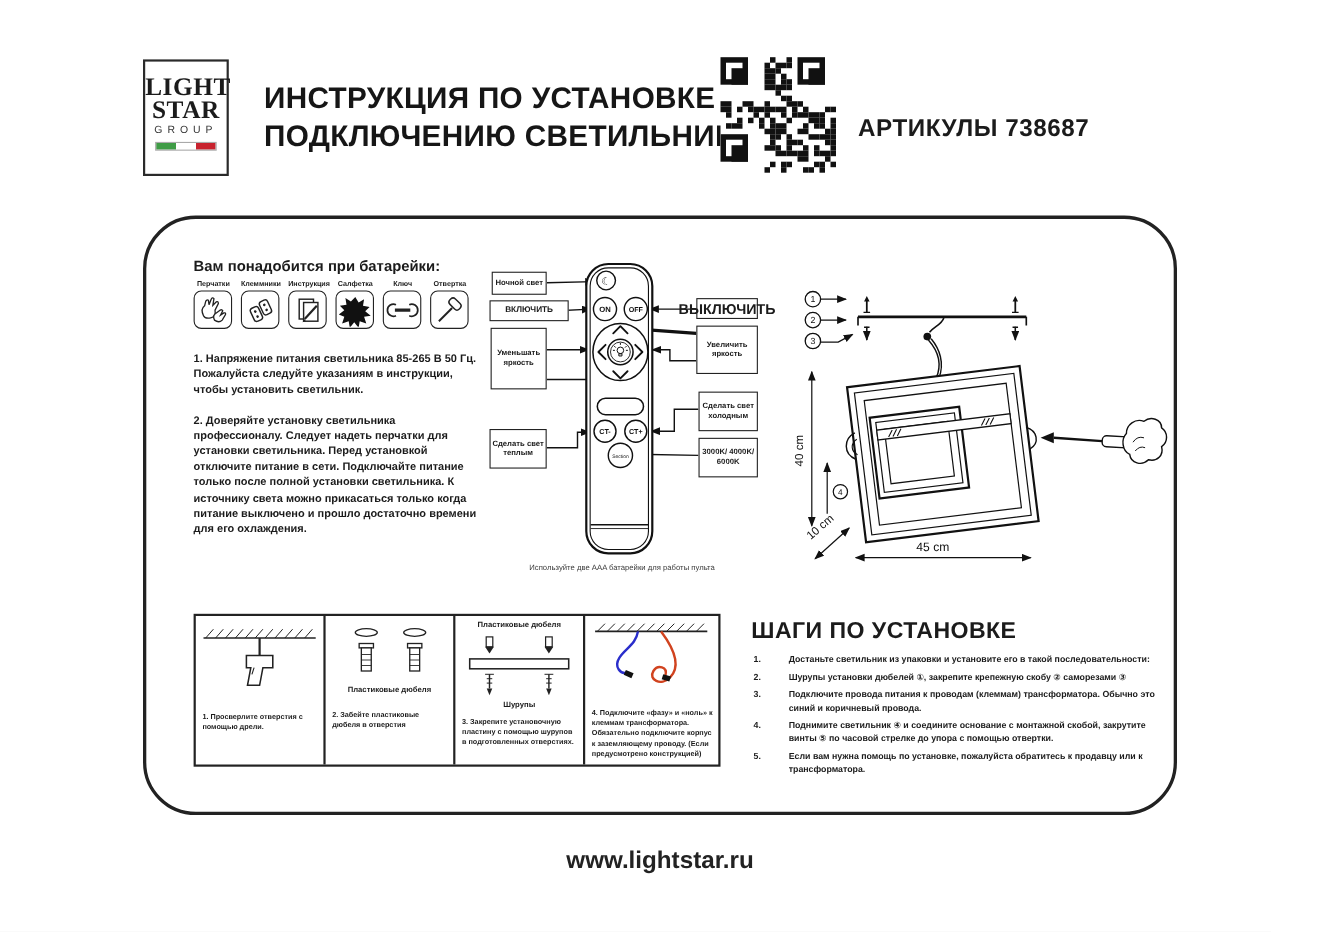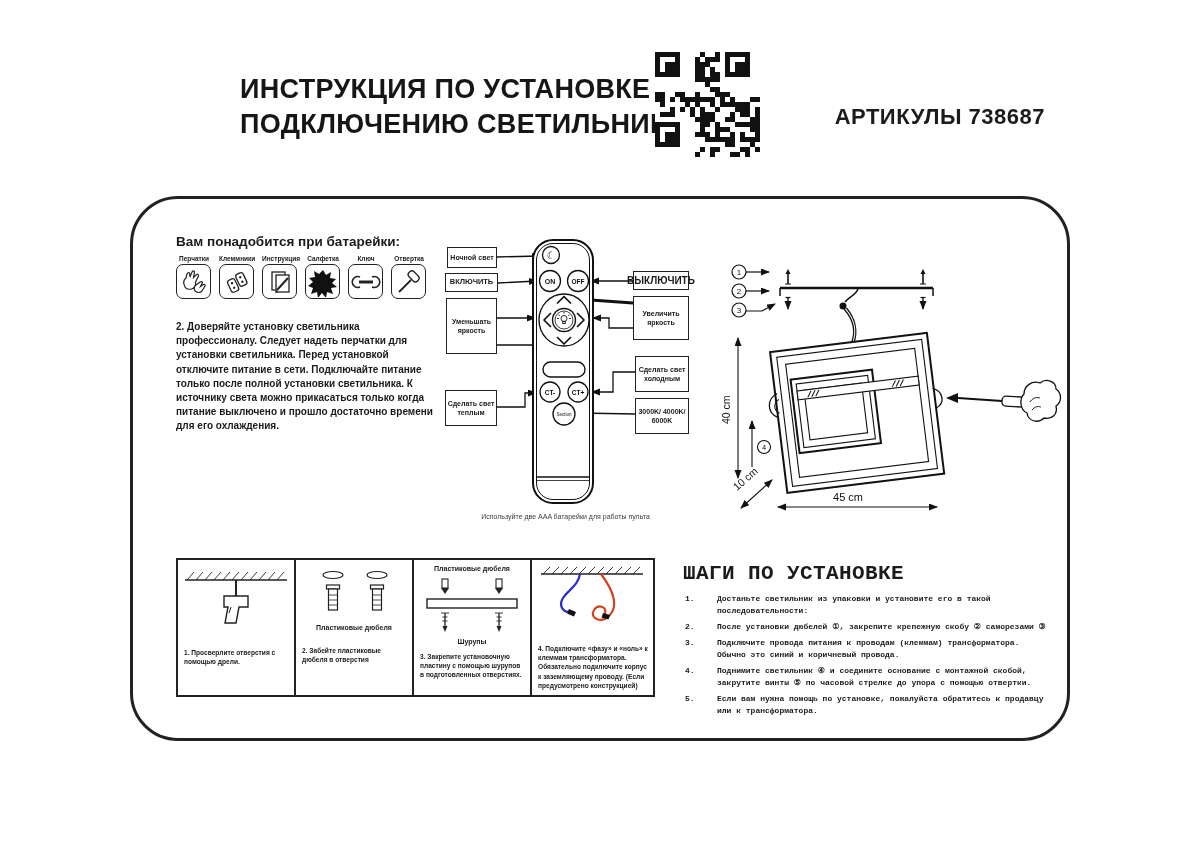--- a/index.html
+++ b/index.html
@@ -14,21 +14,21 @@
   .logo-group { font-size:9.5px; letter-spacing:4.5px; margin-top:3px; color:#333; }
   .logo-flag { width:56px; height:8px; margin:5px auto 0; border:1px solid #aaa;
                background:linear-gradient(90deg,#3f9c46 0 33%,#ffffff 33% 67%,#c8222e 67%); }
   .doc-title { position:absolute; left:240px; top:72px; font-size:27px; font-weight:700; line-height:1.3; letter-spacing:0.3px; color:#161616; }
   .qr { position:absolute; left:655px; top:52px; width:105px; height:105px; background:#fff; }
   .qr i { position:absolute; width:5px; height:5px; background:#111; }
   .qf { position:absolute; width:25px; height:25px; border:5px solid #111; background:#fff; }
   .qf::after { content:""; position:absolute; left:5px; top:5px; width:15px; height:15px; background:#111; }
   .qf.tr { left:70px; top:0; } .qf.bl { left:0; top:70px; } .qf.tl { left:0; top:0; }
   .series-label  { position:absolute; left:790px; top:78px;  width:245px; text-align:center; font-weight:700; font-size:17px; }
-  .article-label { position:absolute; left:780px; top:104px; width:265px; text-align:right; font-weight:700; font-size:22px; letter-spacing:0.5px; }
+  .article-label { position:absolute; left:780px; top:104px; width:265px; text-align:left; font-weight:700; font-size:22px; letter-spacing:0.5px; }
 
   
   .main-box { position:absolute; left:130px; top:196px; width:940px; height:545px;
               border:3px solid #222; border-radius:48px; }
 
   
   .tools-heading { position:absolute; left:176px; top:234px; font-size:13.5px; font-weight:700; }
   .tools-row { position:absolute; left:176px; top:255px; display:flex; gap:7px; }
   .tool { width:36px; text-align:center; }
   .tool-label { font-size:6.5px; font-weight:700; margin-bottom:2px; white-space:nowrap; }
@@ -37,56 +37,62 @@
 
   
   .warnings { position:absolute; left:176px; top:320px; width:260px; font-size:10px; font-weight:700; line-height:1.42; }
   .warnings p { margin-bottom:13px; }
 
   
   .rlabel { position:absolute; border:1.6px solid #222; background:#fff; z-index:3;
             display:flex; align-items:center; justify-content:center; text-align:center;
             font-size:7px; font-weight:700; line-height:1.35; padding:1px; }
   .lb-night { left:447px; top:247px; width:50px; height:21px; }
-  .lb-on    { left:445px; top:273px; width:53px; height:19px; font-size:7.5px; }
+  .lb-on    { left:445px; top:273px; width:72px; height:19px; font-size:7.5px; }
   .lb-dim   { left:446px; top:298px; width:51px; height:56px; }
   .lb-warm  { left:445px; top:390px; width:52px; height:36px; }
-  .lb-off   { left:633px; top:271px; width:56px; height:19px; font-size:10px; }
+  .lb-off   { left:633px; top:271px; width:56px; height:19px; font-size:13px; }
   .lb-bright{ left:633px; top:296px; width:56px; height:44px; }
   .lb-cold  { left:635px; top:356px; width:54px; height:36px; }
   .lb-kelvin{ left:635px; top:398px; width:54px; height:36px; }
   .remote-caption { position:absolute; left:438px; top:513px; width:255px; text-align:center;
                     font-size:7px; color:#3a3a3a; }
 
   svg.layer { position:absolute; }
 
   
   .panels { position:absolute; left:176px; top:558px; display:flex; border:2px solid #222; background:#fff; }
   .panel { width:118px; height:135px; border-right:2px solid #222; position:relative; }
   .panel:last-child { border-right:none; width:121px; }
   .panel-caption { position:absolute; left:6px; right:4px; font-size:6.6px; font-weight:700; line-height:1.4; }
   .panel-label { position:absolute; width:100%; text-align:center; font-size:7px; font-weight:700; }
 
   
-  .install { position:absolute; left:683px; top:562px; width:368px;font-family:Liberation Mono, monospace; }
+  .install { position:absolute; left:683px; top:562px; width:368px; }
   .install-heading { font-size:21px; font-weight:700; letter-spacing:0.4px; margin-bottom:8px; }
   .step { display:flex; font-size:8px; font-weight:700; line-height:1.5; margin-bottom:4px; }
   .step-num { width:34px; flex:none; padding-left:2px; }
   .step-text { flex:1; }
 
   .footer-url { position:absolute; left:0; top:769px; width:100%; text-align:center;
                 font-size:22px; font-weight:700; color:#222; }
 
   text { font-family:"Liberation Sans","DejaVu Sans",sans-serif; fill:#111; }
 </style>
 </head>
 <body>
 
 <div class="page">
 
+  <div class="logo">
+    <div class="logo-word">LIGHT</div>
+    <div class="logo-word">STAR</div>
+    <div class="logo-group">GROUP</div>
+    <div class="logo-flag"></div>
+  </div>
 
   <div class="doc-title">
     <div>ИНСТРУКЦИЯ ПО УСТАНОВКЕ И</div>
     <div>ПОДКЛЮЧЕНИЮ СВЕТИЛЬНИКА</div>
   </div>
 
   <div class="qr">
     <div class="qf tl"></div>
     <div class="qf tr"></div>
     <div class="qf bl"></div>
@@ -286,20 +292,21 @@
       <div class="tool-box">
         <svg width="30" height="30" viewBox="0 0 30 30">
           <line x1="5" y1="25" x2="17" y2="13" stroke="#222" stroke-width="1.8"></line>
           <rect x="14" y="6" width="12" height="7" rx="3" transform="rotate(45 20 9)" fill="#fff" stroke="#222" stroke-width="1.3"></rect>
         </svg>
       </div>
     </div>
   </div>
 
   <div class="warnings">
+    <p>1. Напряжение питания светильника 85-265 В 50 Гц. Пожалуйста следуйте указаниям в инструкции, чтобы установить светильник.</p>
     <p>2. Доверяйте установку светильника профессионалу. Следует надеть перчатки для установки светильника. Перед установкой отключите питание в сети. Подключайте питание только после полной установки светильника. К источнику света можно прикасаться только когда питание выключено и прошло достаточно времени для его охлаждения.</p>
   </div>
 
   <svg class="layer" style="left:440px;top:238px;" width="280" height="300" viewBox="440 238 280 300">
     <defs>
       <marker id="ar" markerUnits="userSpaceOnUse" markerWidth="9" markerHeight="8" refX="8" refY="3.5" orient="auto-start-reverse">
         <path d="M0,0 L9,3.5 L0,7 Z" fill="#111"></path>
       </marker>
     </defs>
 
@@ -521,30 +528,31 @@
   </div>
 
   <div class="install">
     <div class="install-heading">ШАГИ ПО УСТАНОВКЕ</div>
     <div class="step">
       <div class="step-num">1.</div>
       <div class="step-text">Достаньте светильник из упаковки и установите его в такой последовательности:</div>
     </div>
     <div class="step">
       <div class="step-num">2.</div>
-      <div class="step-text">После установки дюбелей ①, закрепите крепежную скобу ② саморезами ③</div>
+      <div class="step-text">Шурупы установки дюбелей ①, закрепите крепежную скобу ② саморезами ③</div>
     </div>
     <div class="step">
       <div class="step-num">3.</div>
       <div class="step-text">Подключите провода питания к проводам (клеммам) трансформатора. Обычно это синий и коричневый провода.</div>
     </div>
     <div class="step">
       <div class="step-num">4.</div>
       <div class="step-text">Поднимите светильник ④ и соедините основание с монтажной скобой, закрутите винты ⑤ по часовой стрелке до упора с помощью отвертки.</div>
     </div>
     <div class="step">
       <div class="step-num">5.</div>
       <div class="step-text">Если вам нужна помощь по установке, пожалуйста обратитесь к продавцу или к трансформатора.</div>
     </div>
   </div>
 
+  <div class="footer-url">www.lightstar.ru</div>
 
 </div>
 
 </body></html>

